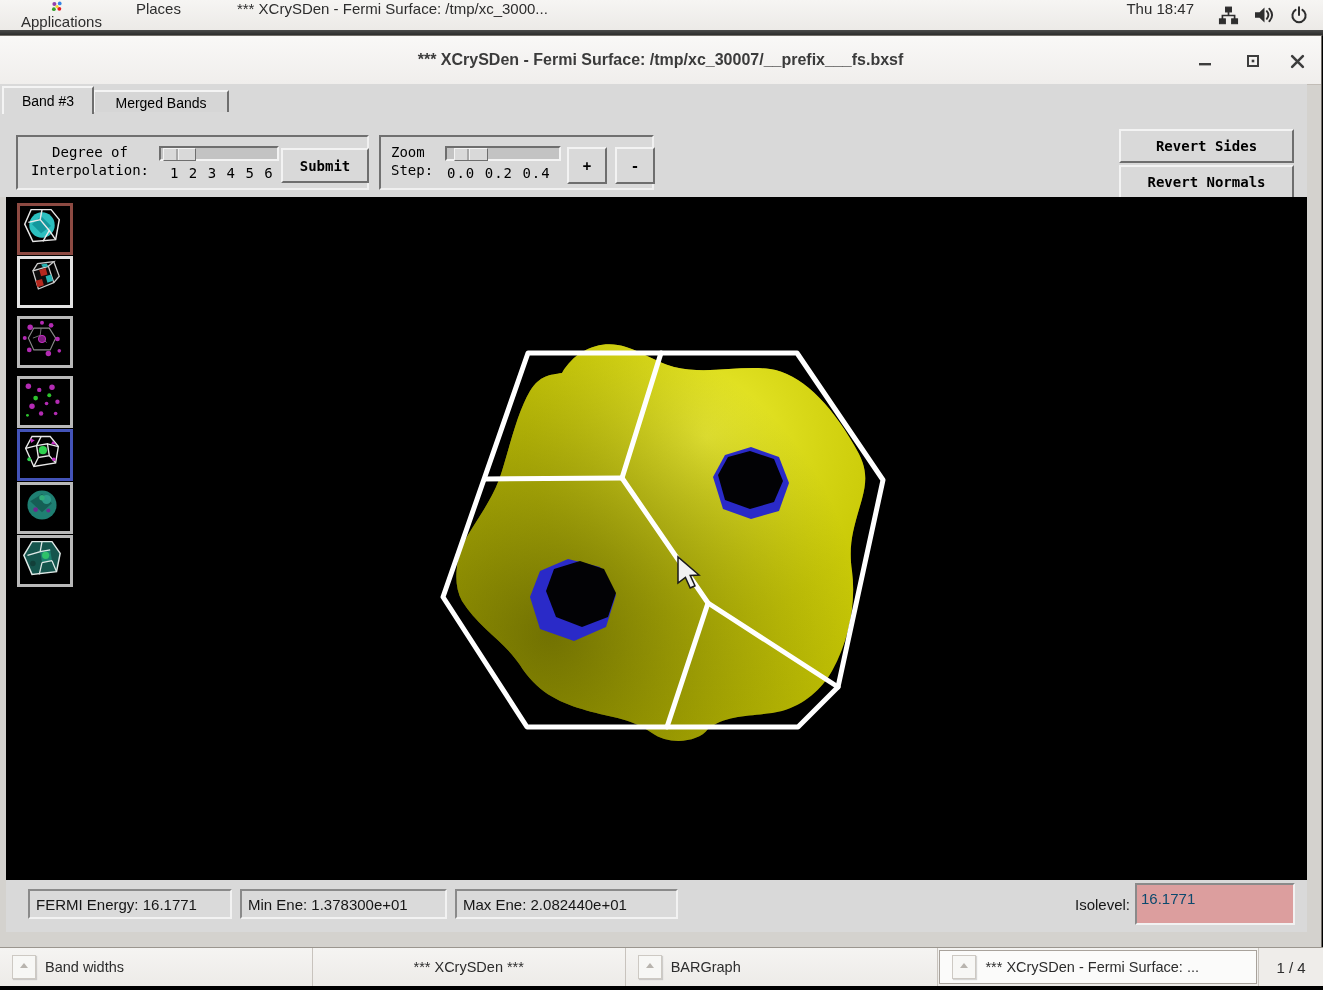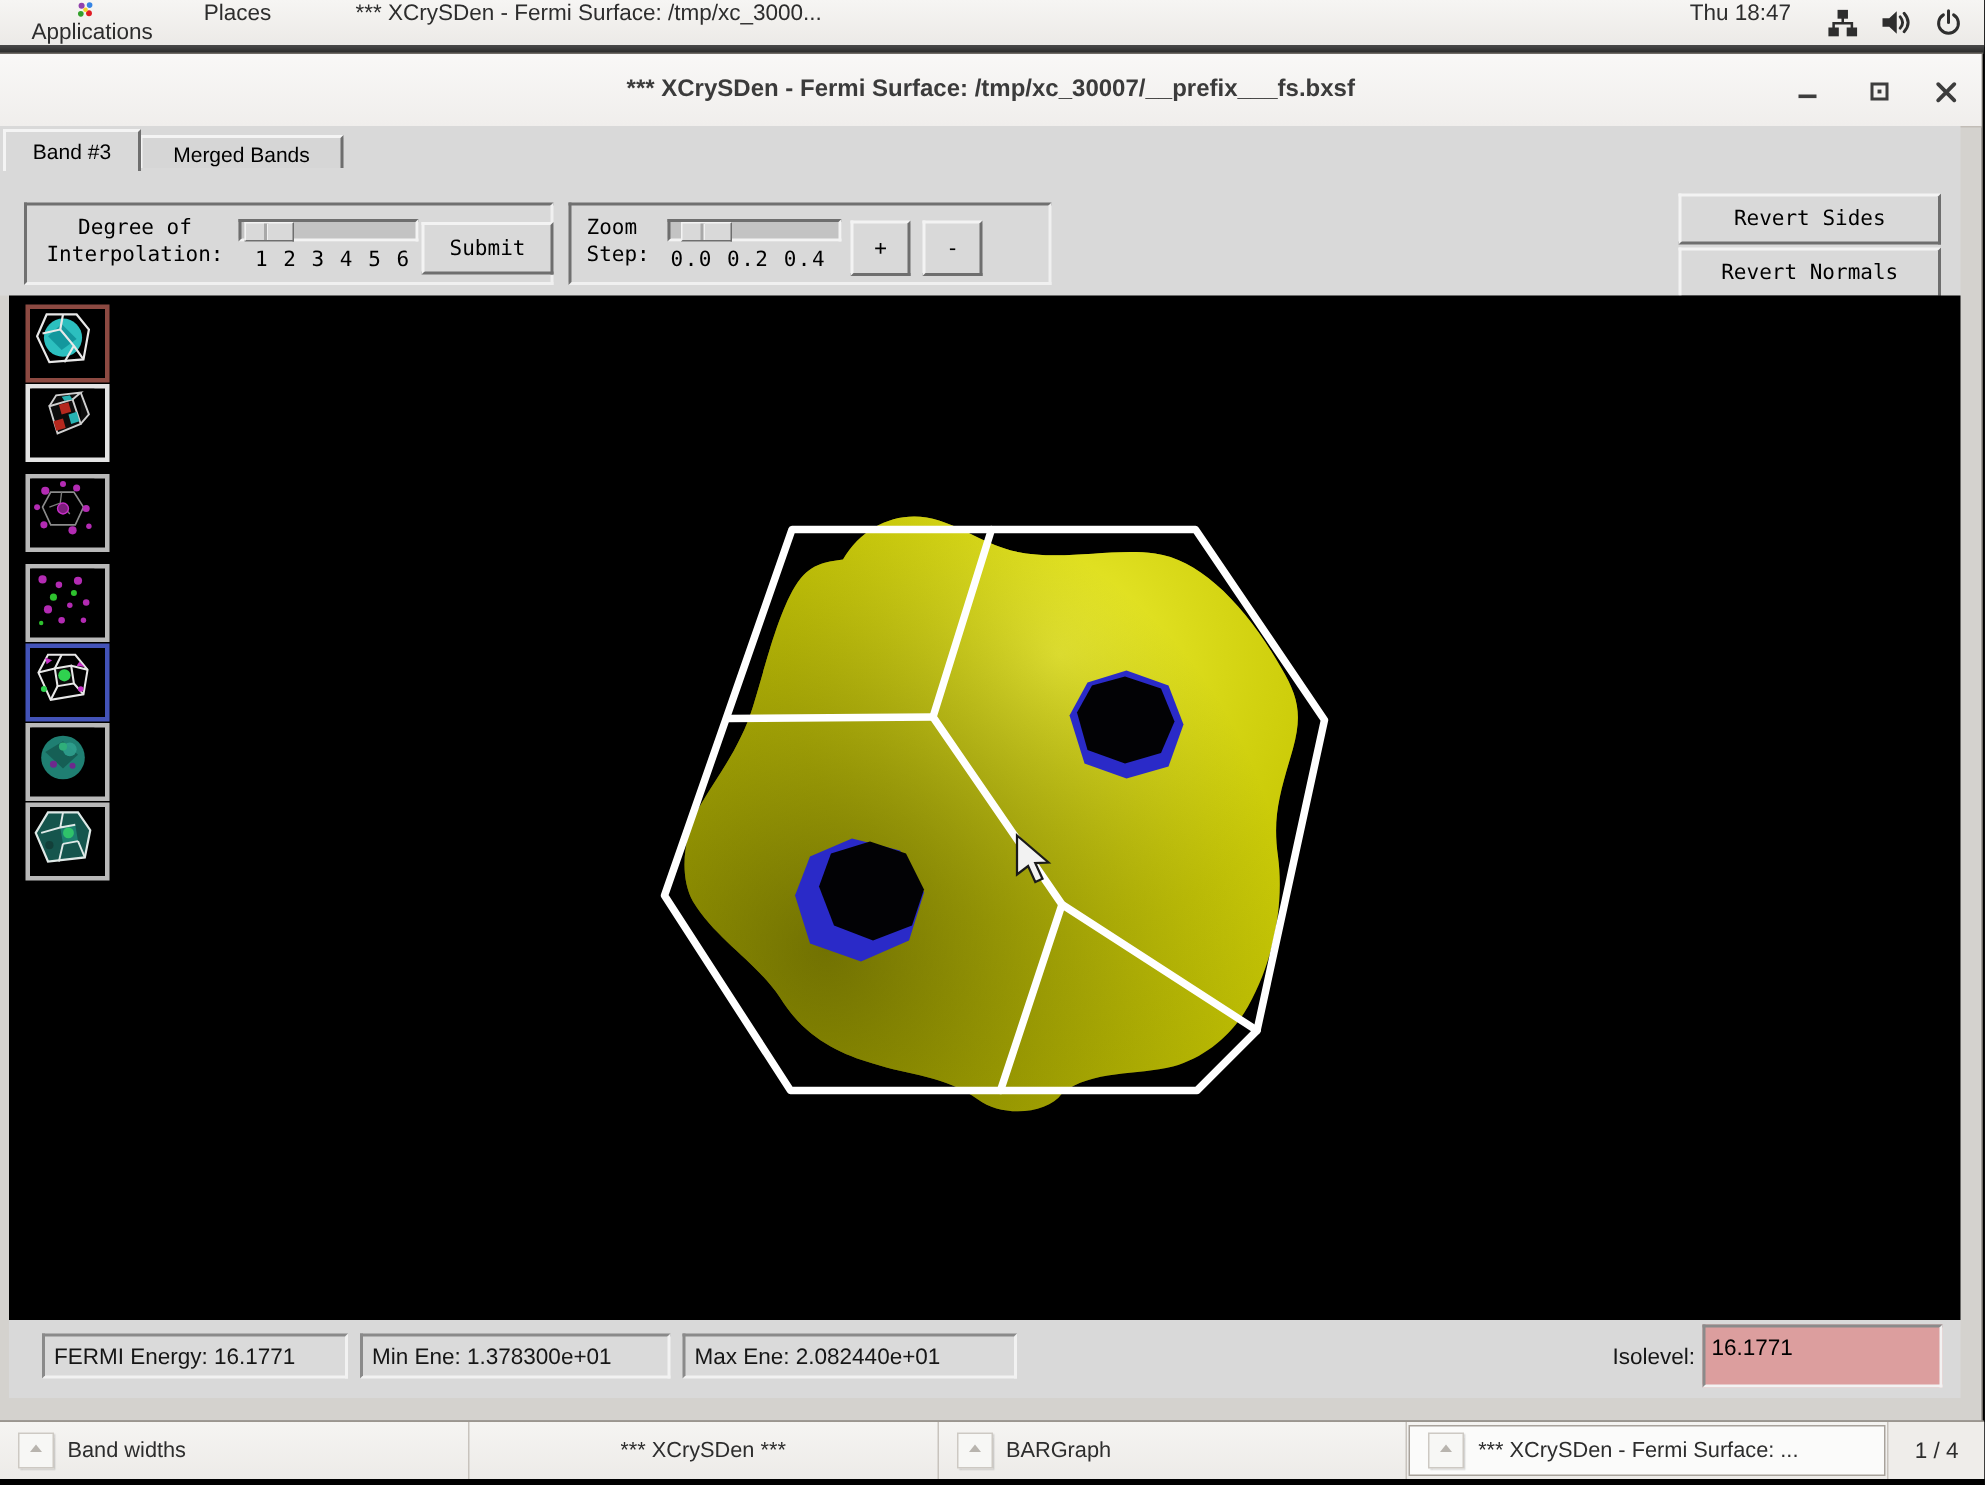--- a/index.html
+++ b/index.html
@@ -28,21 +28,21 @@
   .tab{position:absolute;background:#d9d9d9;border:2px solid;border-color:#f4f4f4 #6e6e6e #d9d9d9 #f4f4f4;
        border-bottom:none;font-size:14px;color:#000;display:flex;align-items:center;justify-content:center;cursor:pointer;}
   #tab1{left:2px;top:2px;width:88px;height:26px;z-index:2;}
   #tab2{left:93px;top:6px;width:132px;height:22px;background:#d6d6d6;}
 
   
   #controlbar{left:0;top:76px;width:1307px;height:85px;background:#d9d9d9;}
   .tkframe{position:absolute;border:2px solid;border-color:#707070 #f0f0f0 #f0f0f0 #707070;background:#d9d9d9;}
   .mono{font-family:"DejaVu Sans Mono",monospace;font-size:14px;color:#000;}
   .btn3d{position:absolute;background:#d9d9d9;border:2px solid;border-color:#f3f3f3 #6e6e6e #6e6e6e #f3f3f3;
-         display:flex;align-items:center;justify-content:center;cursor:pointer;}
+         display:flex;align-items:center;justify-content:center;cursor:pointer;font-weight:bold;}
   .trough{position:absolute;background:#c3c3c3;border:2px solid;border-color:#6e6e6e #f3f3f3 #f3f3f3 #6e6e6e;}
   .shandle{position:absolute;top:0;height:11px;background:#d9d9d9;border:1px solid;
            border-color:#f3f3f3 #6e6e6e #6e6e6e #f3f3f3;cursor:pointer;}
   .shandle::after{content:"";position:absolute;left:38%;top:0;width:2px;height:100%;
            background:#a8a8a8;border-right:1px solid #f0f0f0;}
   .ticklbl{position:absolute;white-space:pre;}
 
   
   #canvas{left:6px;top:161px;width:1301px;height:683px;background:#000;}
   .thumb{position:absolute;left:11px;width:50px;height:46px;background:#000;border:3px solid #b9b9b9;cursor:pointer;}
@@ -51,21 +51,21 @@
   .thumb.bright{border-color:#e4e4e4;}
   .thumb svg{display:block;}
 
   
   #statusbar{left:6px;top:844px;width:1301px;height:52px;background:#d9d9d9;font-size:15px;color:#161616;}
   .statbox{position:absolute;top:9px;height:30px;background:#dadada;border:2px solid;
            border-color:#8a8a8a #f2f2f2 #f2f2f2 #8a8a8a;display:flex;align-items:center;padding-left:6px;box-sizing:border-box;}
   #iso-group{position:absolute;right:12px;top:9px;height:30px;display:flex;align-items:center;gap:5px;}
   #iso-input{width:160px;height:42px;background:#dc9e9e;border:2px solid;
              border-color:#8a8a8a #f2f2f2 #f2f2f2 #8a8a8a;font:15px "Liberation Sans",sans-serif;
-             color:#000000;padding:0 0 12px 4px;box-sizing:border-box;outline:none;}
+             color:#0c4a6e;padding:0 0 12px 4px;box-sizing:border-box;outline:none;}
 
   
   #taskbar{left:0;top:947px;width:1323px;height:39px;background:linear-gradient(#f5f4f2,#edebe8);
            border-top:1px solid #9b968f;box-sizing:border-box;display:flex;align-items:stretch;color:#2d2d2d;font-size:14.5px;}
   .task{display:flex;align-items:center;gap:9px;padding:0 12px;border-right:1px solid #c8c3bd;cursor:pointer;box-sizing:border-box;}
   .task .tlabel{white-space:nowrap;overflow:hidden;text-overflow:ellipsis;}
   #task1{width:314px;justify-content:center;}
   #task2{width:314px;}
   #task3{width:314px;}
   #task4{width:319px;background:#fbfbfa;border:1px solid #a8a29b;margin:2px 1px;}
@@ -160,21 +160,21 @@
         <div class="mono abs" style="left:6px;top:6px;width:132px;text-align:center;line-height:18px;">Degree of Interpolation:</div>
         <div class="trough abs" style="left:141px;top:9px;width:116px;height:11px;">
           <div class="shandle" style="left:2px;width:31px;"></div>
         </div>
         <div class="mono ticklbl" style="left:152px;top:28px;letter-spacing:1px;">1 2 3 4 5 6</div>
         <div class="btn3d mono" style="left:263px;top:11px;width:84px;height:31px;">
           <span>Submit</span>
         </div>
       </div>
 
-      <div class="tkframe" style="left:379px;top:23px;width:271px;height:51px;padding-left:47px;">
+      <div class="tkframe" style="left:379px;top:23px;width:271px;height:51px;">
         <div class="mono abs" style="left:10px;top:6px;width:52px;text-align:left;line-height:18px;">Zoom Step:</div>
         <div class="trough abs" style="left:64px;top:9px;width:112px;height:11px;">
           <div class="shandle" style="left:7px;width:32px;"></div>
         </div>
         <div class="mono ticklbl" style="left:66px;top:28px;letter-spacing:1px;">0.0 0.2 0.4</div>
         <div class="btn3d mono" style="left:186px;top:10px;width:36px;height:33px;">
           <span>+</span>
         </div>
         <div class="btn3d mono" style="left:234px;top:10px;width:36px;height:33px;">
           <span>-</span>

